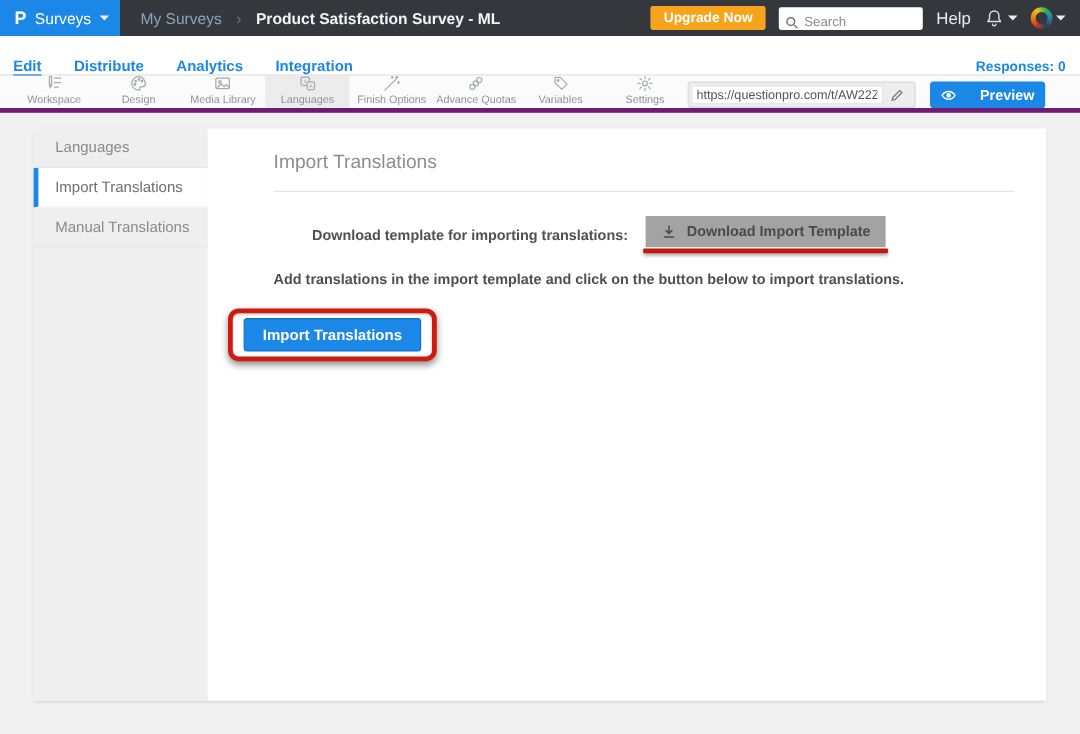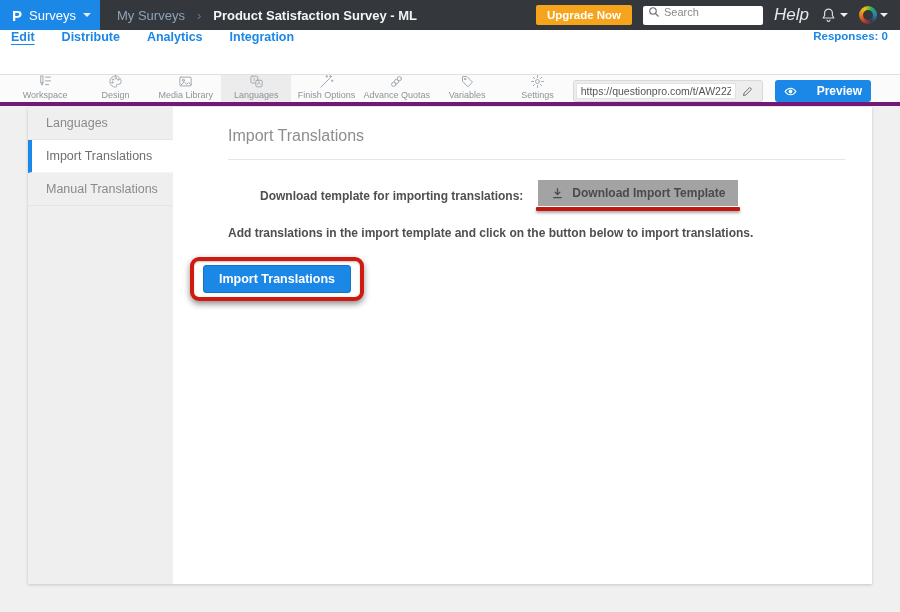--- a/index.html
+++ b/index.html
@@ -31,41 +31,41 @@
   .bc-sep { color: #6d7884; font-size: 13px; }
   .bc-title { color: #f2f4f6; font-size: 13px; font-weight: 700; }
   .topbar-right { margin-left: auto; display: flex; align-items: center; gap: 11px; padding-right: 12px; }
   .upgrade-btn {
     background: #f7a41d; color: #fff; font-size: 11.5px; font-weight: 700;
     border: none; padding: 4px 11px; border-radius: 2px; cursor: pointer;
     font-family: "Liberation Sans", sans-serif;
   }
   .search-box {
     width: 120px; height: 19px; background: #fff; border-radius: 2px;
-    display: flex; align-items: flex-start; padding: 0 5px; gap: 4px;
+    display: flex; align-items: flex-end; padding: 0 5px; gap: 4px;
   }
   .search-box svg { flex: 0 0 auto; }
   .search-box input {
     border: none; outline: none; width: 100%; font-size: 11px;
     font-family: "Liberation Sans", sans-serif; color: #333; background: transparent;
   }
   .search-box input::placeholder { color: #8a8a8a; }
-  .help-label { font-size: 17px; color: #e7e9eb; cursor: pointer; font-style: italic; }
+  .help-label { font-size: 14px; color: #e7e9eb; cursor: pointer; }
   .bell-wrap, .avatar-wrap { display: flex; align-items: center; gap: 3px; cursor: pointer; }
   .avatar {
     width: 18px; height: 18px; border-radius: 50%; position: relative;
     background: conic-gradient(from 210deg, #c0392b, #e67e22, #f1c40f, #27ae60, #2980b9, #2c3e50, #c0392b);
   }
   .avatar::after {
     content: ""; position: absolute; inset: 4px; border-radius: 50%; background: #34383d;
   }
   
   .navrow {
-    height: 45px; background: #fff; border-bottom: 1px solid #e0e0e0;
-    display: flex; align-items: flex-start; padding-left: 11px; gap: 27px; position: relative;
+    height: 33px; background: #fff; border-bottom: 1px solid #e0e0e0;
+    display: flex; align-items: flex-end; padding-left: 11px; gap: 27px; position: relative;
   }
   .nav-tab {
     color: #1b87e6; font-size: 12.5px; font-weight: 700; cursor: pointer; text-decoration: none;
   }
   .nav-tab.active { text-decoration: underline; text-underline-offset: 3px; }
   .responses { position: absolute; right: 12px; color: #1b87e6; font-size: 11.5px; font-weight: 600; }
   
   .toolbar {
     height: 31px; background: #fbfbfb; border-bottom: 4px solid #701a75;
     display: flex; align-items: flex-end; padding-left: 10px;

